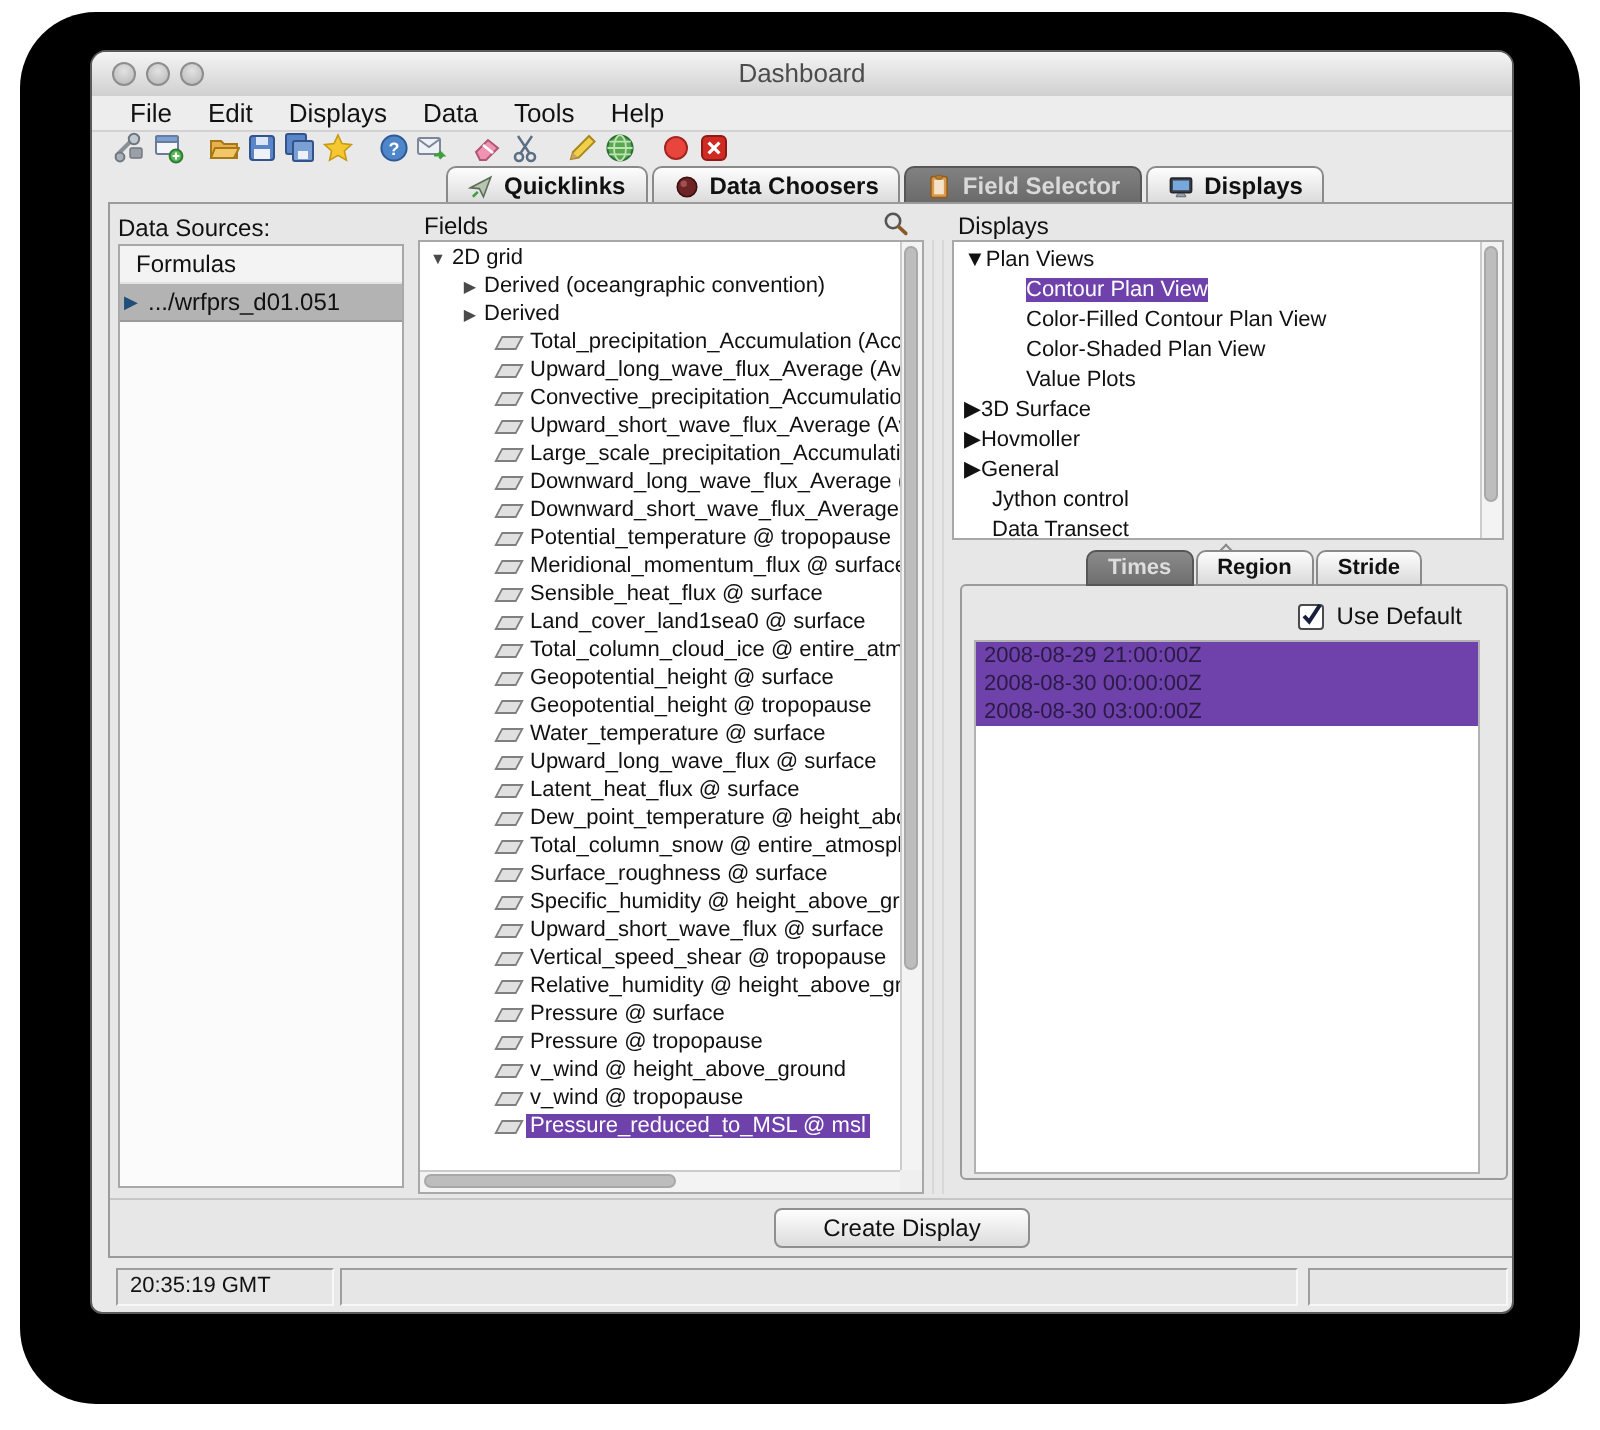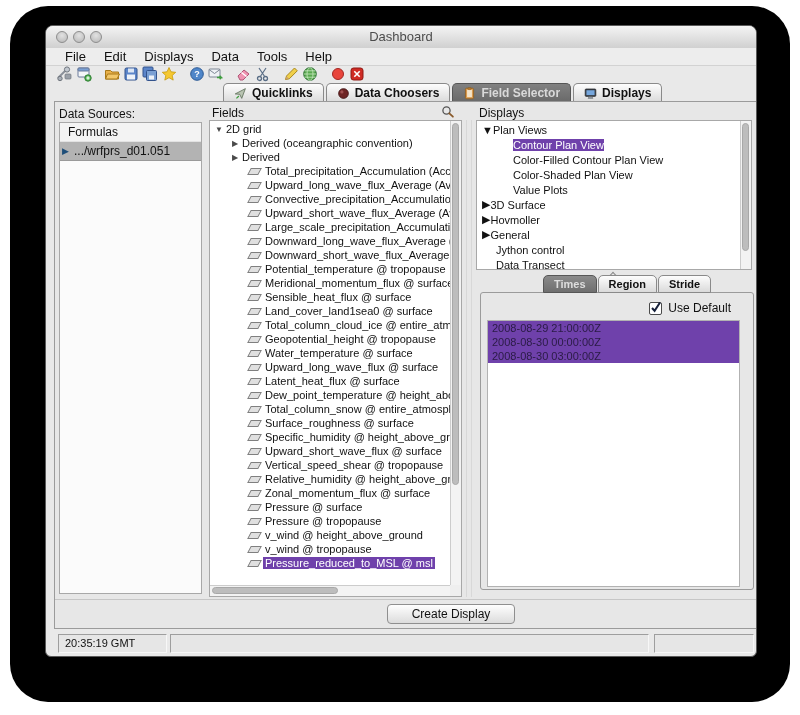--- a/index.html
+++ b/index.html
@@ -329,20 +329,24 @@
             <div class="trow" style="padding-left: 38px;">
               <span class="leafpar"></span>
               <span class="tlabel">Land_cover_land1sea0 @ surface</span>
             </div>
             <div class="trow" style="padding-left: 38px;">
               <span class="leafpar"></span>
               <span class="tlabel">Total_column_cloud_ice @ entire_atmosphere</span>
             </div>
             <div class="trow" style="padding-left: 38px;">
               <span class="leafpar"></span>
+              <span class="tlabel">Geopotential_height @ surface</span>
+            </div>
+            <div class="trow" style="padding-left: 38px;">
+              <span class="leafpar"></span>
               <span class="tlabel">Geopotential_height @ tropopause</span>
             </div>
             <div class="trow" style="padding-left: 38px;">
               <span class="leafpar"></span>
               <span class="tlabel">Water_temperature @ surface</span>
             </div>
             <div class="trow" style="padding-left: 38px;">
               <span class="leafpar"></span>
               <span class="tlabel">Upward_long_wave_flux @ surface</span>
             </div>
@@ -370,24 +374,20 @@
               <span class="leafpar"></span>
               <span class="tlabel">Upward_short_wave_flux @ surface</span>
             </div>
             <div class="trow" style="padding-left: 38px; align-items: center;">
               <span class="leafpar"></span>
               <span class="tlabel">Vertical_speed_shear @ tropopause</span>
             </div>
             <div class="trow" style="padding-left: 38px;">
               <span class="leafpar"></span>
               <span class="tlabel">Relative_humidity @ height_above_ground</span>
-            </div>
-            <div class="trow" style="padding-left: 38px;">
-              <span class="leafpar"></span>
-              <span class="tlabel">Zonal_momentum_flux @ surface</span>
             </div>
             <div class="trow" style="padding-left: 38px;">
               <span class="leafpar"></span>
               <span class="tlabel">Pressure @ surface</span>
             </div>
             <div class="trow" style="padding-left: 38px;">
               <span class="leafpar"></span>
               <span class="tlabel">Pressure @ tropopause</span>
             </div>
             <div class="trow" style="padding-left: 38px;">

